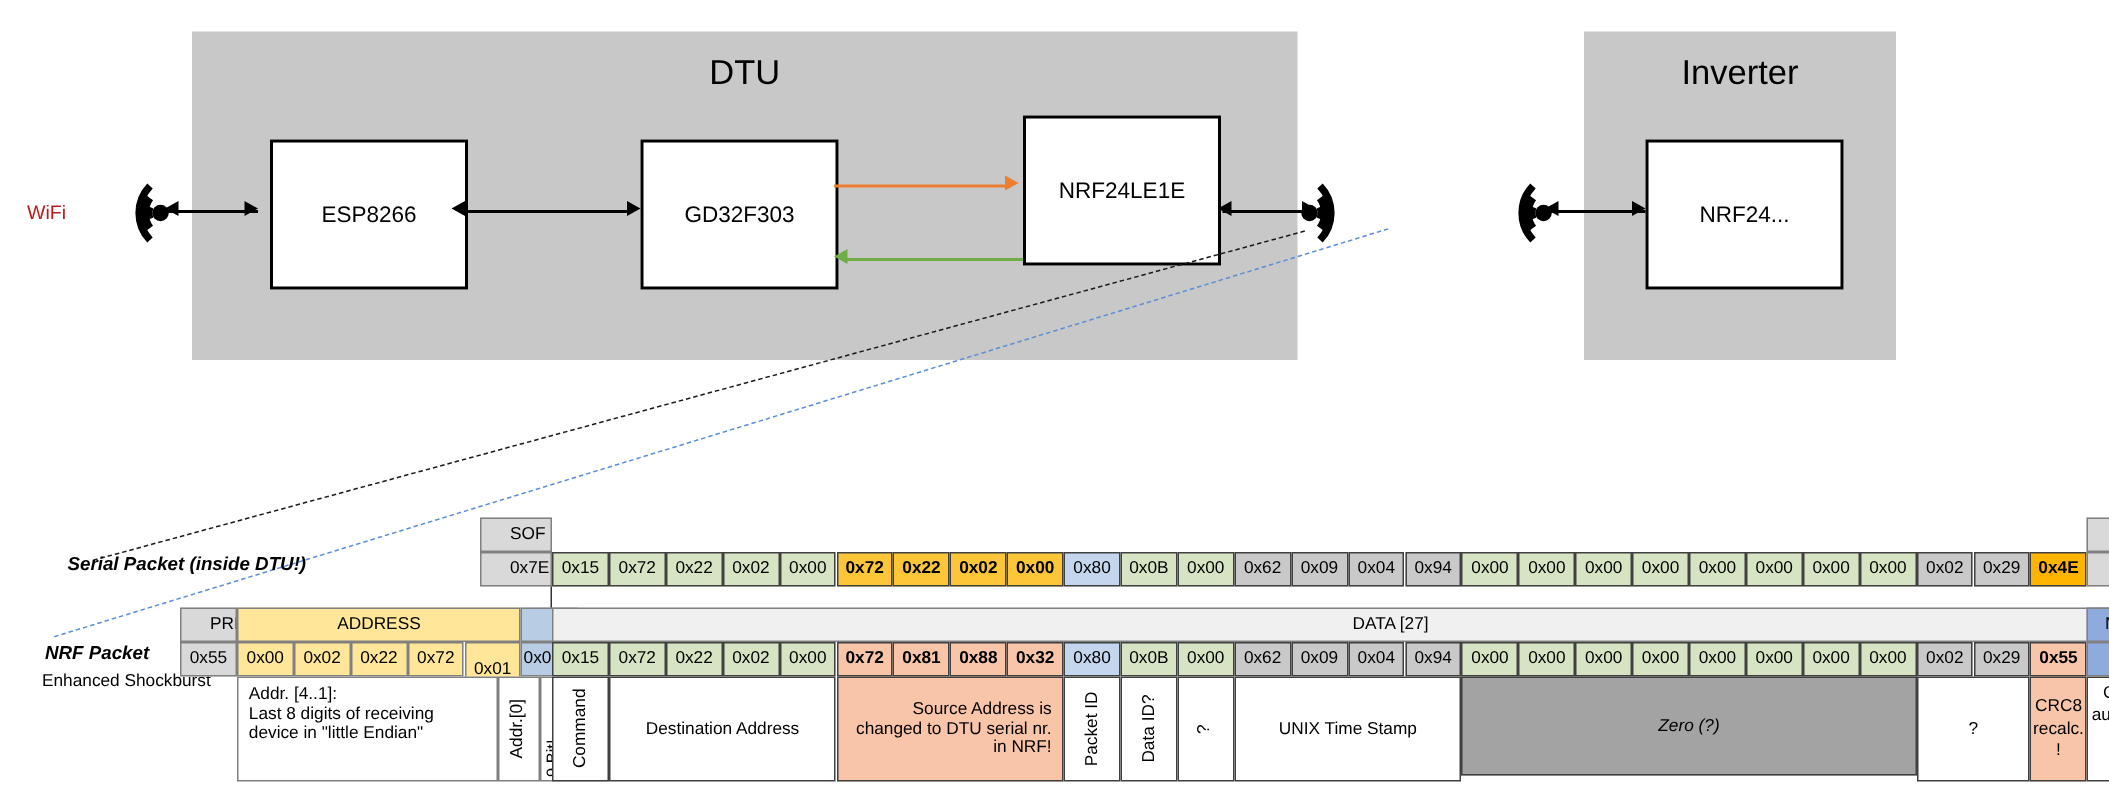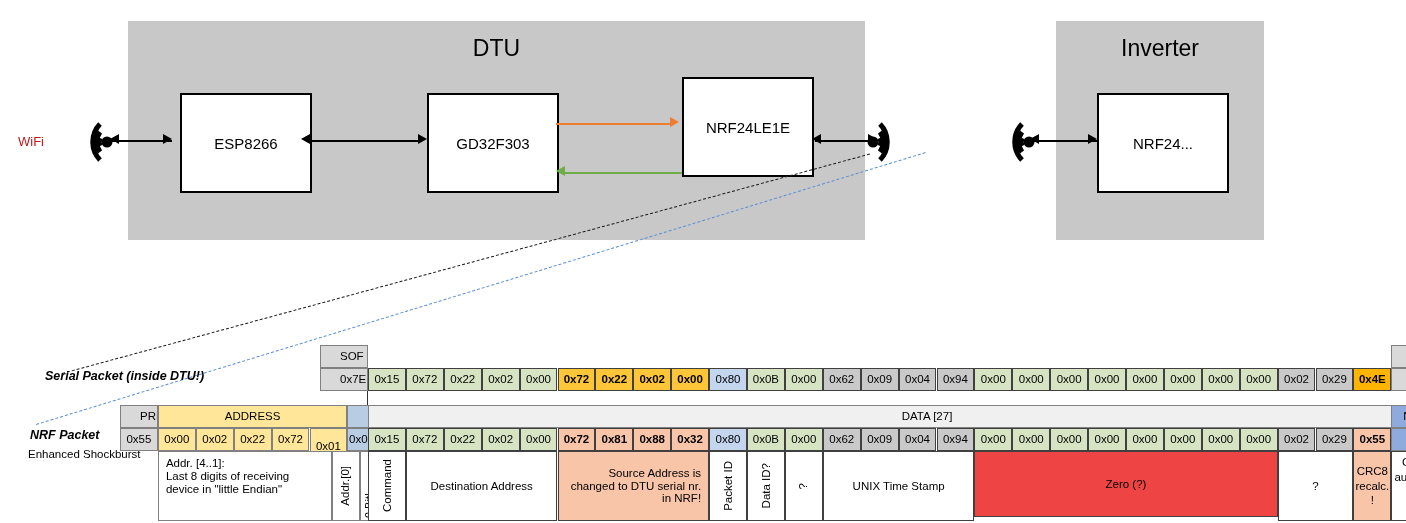--- a/index.html
+++ b/index.html
@@ -232,21 +232,21 @@
     <div class="cell desc darkb" style="left: 709.1px; top: 451px; width: 37.9px; height: 70px; background: rgb(255, 255, 255);">
       <span class="vert">Packet ID</span>
     </div>
     <div class="cell desc darkb" style="left: 747px; top: 451px; width: 37.9px; height: 70px; background: rgb(255, 255, 255);">
       <span class="vert">Data ID?</span>
     </div>
     <div class="cell desc darkb" style="left: 784.9px; top: 451px; width: 37.9px; height: 70px; background: rgb(255, 255, 255);">
       <span class="vert">?</span>
     </div>
     <div class="cell desc darkb" style="left: 822.8px; top: 451px; width: 151.6px; height: 70px; background: rgb(255, 255, 255);">UNIX Time Stamp</div>
-    <div class="cell desc darkb" style="left: 974.4px; top: 451px; width: 303.2px; height: 66px; background: #ef4444;">Zero (?)</div>
+    <div class="cell desc darkb" style="left: 974.4px; top: 451px; width: 303.2px; height: 66px; background: #a3a3a3; font-style: italic;">Zero (?)</div>
     <div class="cell desc darkb" style="left: 1277.6px; top: 451px; width: 75.8px; height: 70px; background: rgb(255, 255, 255);">?</div>
     <div class="cell desc darkb" style="left: 1353.4px; top: 451px; width: 37.9px; height: 70px; background: rgb(248, 197, 168);">
       <div style="text-align:center;line-height:1.3;">CRC8<br>recalc.<br>!</div>
     </div>
     <div class="cell desc darkb" style="left: 1391.3px; top: 451px; width: 75.8px; height: 70px; background: rgb(255, 255, 255);">
       <div style="text-align:center;line-height:1.35;">Generated<br>automatically.<br>Dont<br>Care!</div>
     </div>
   </div>
 
 <div style="position: absolute; left: 367px; top: 391px; width: 0px; height: 14px; border-left: 1.5px solid rgb(51, 51, 51);"></div>

